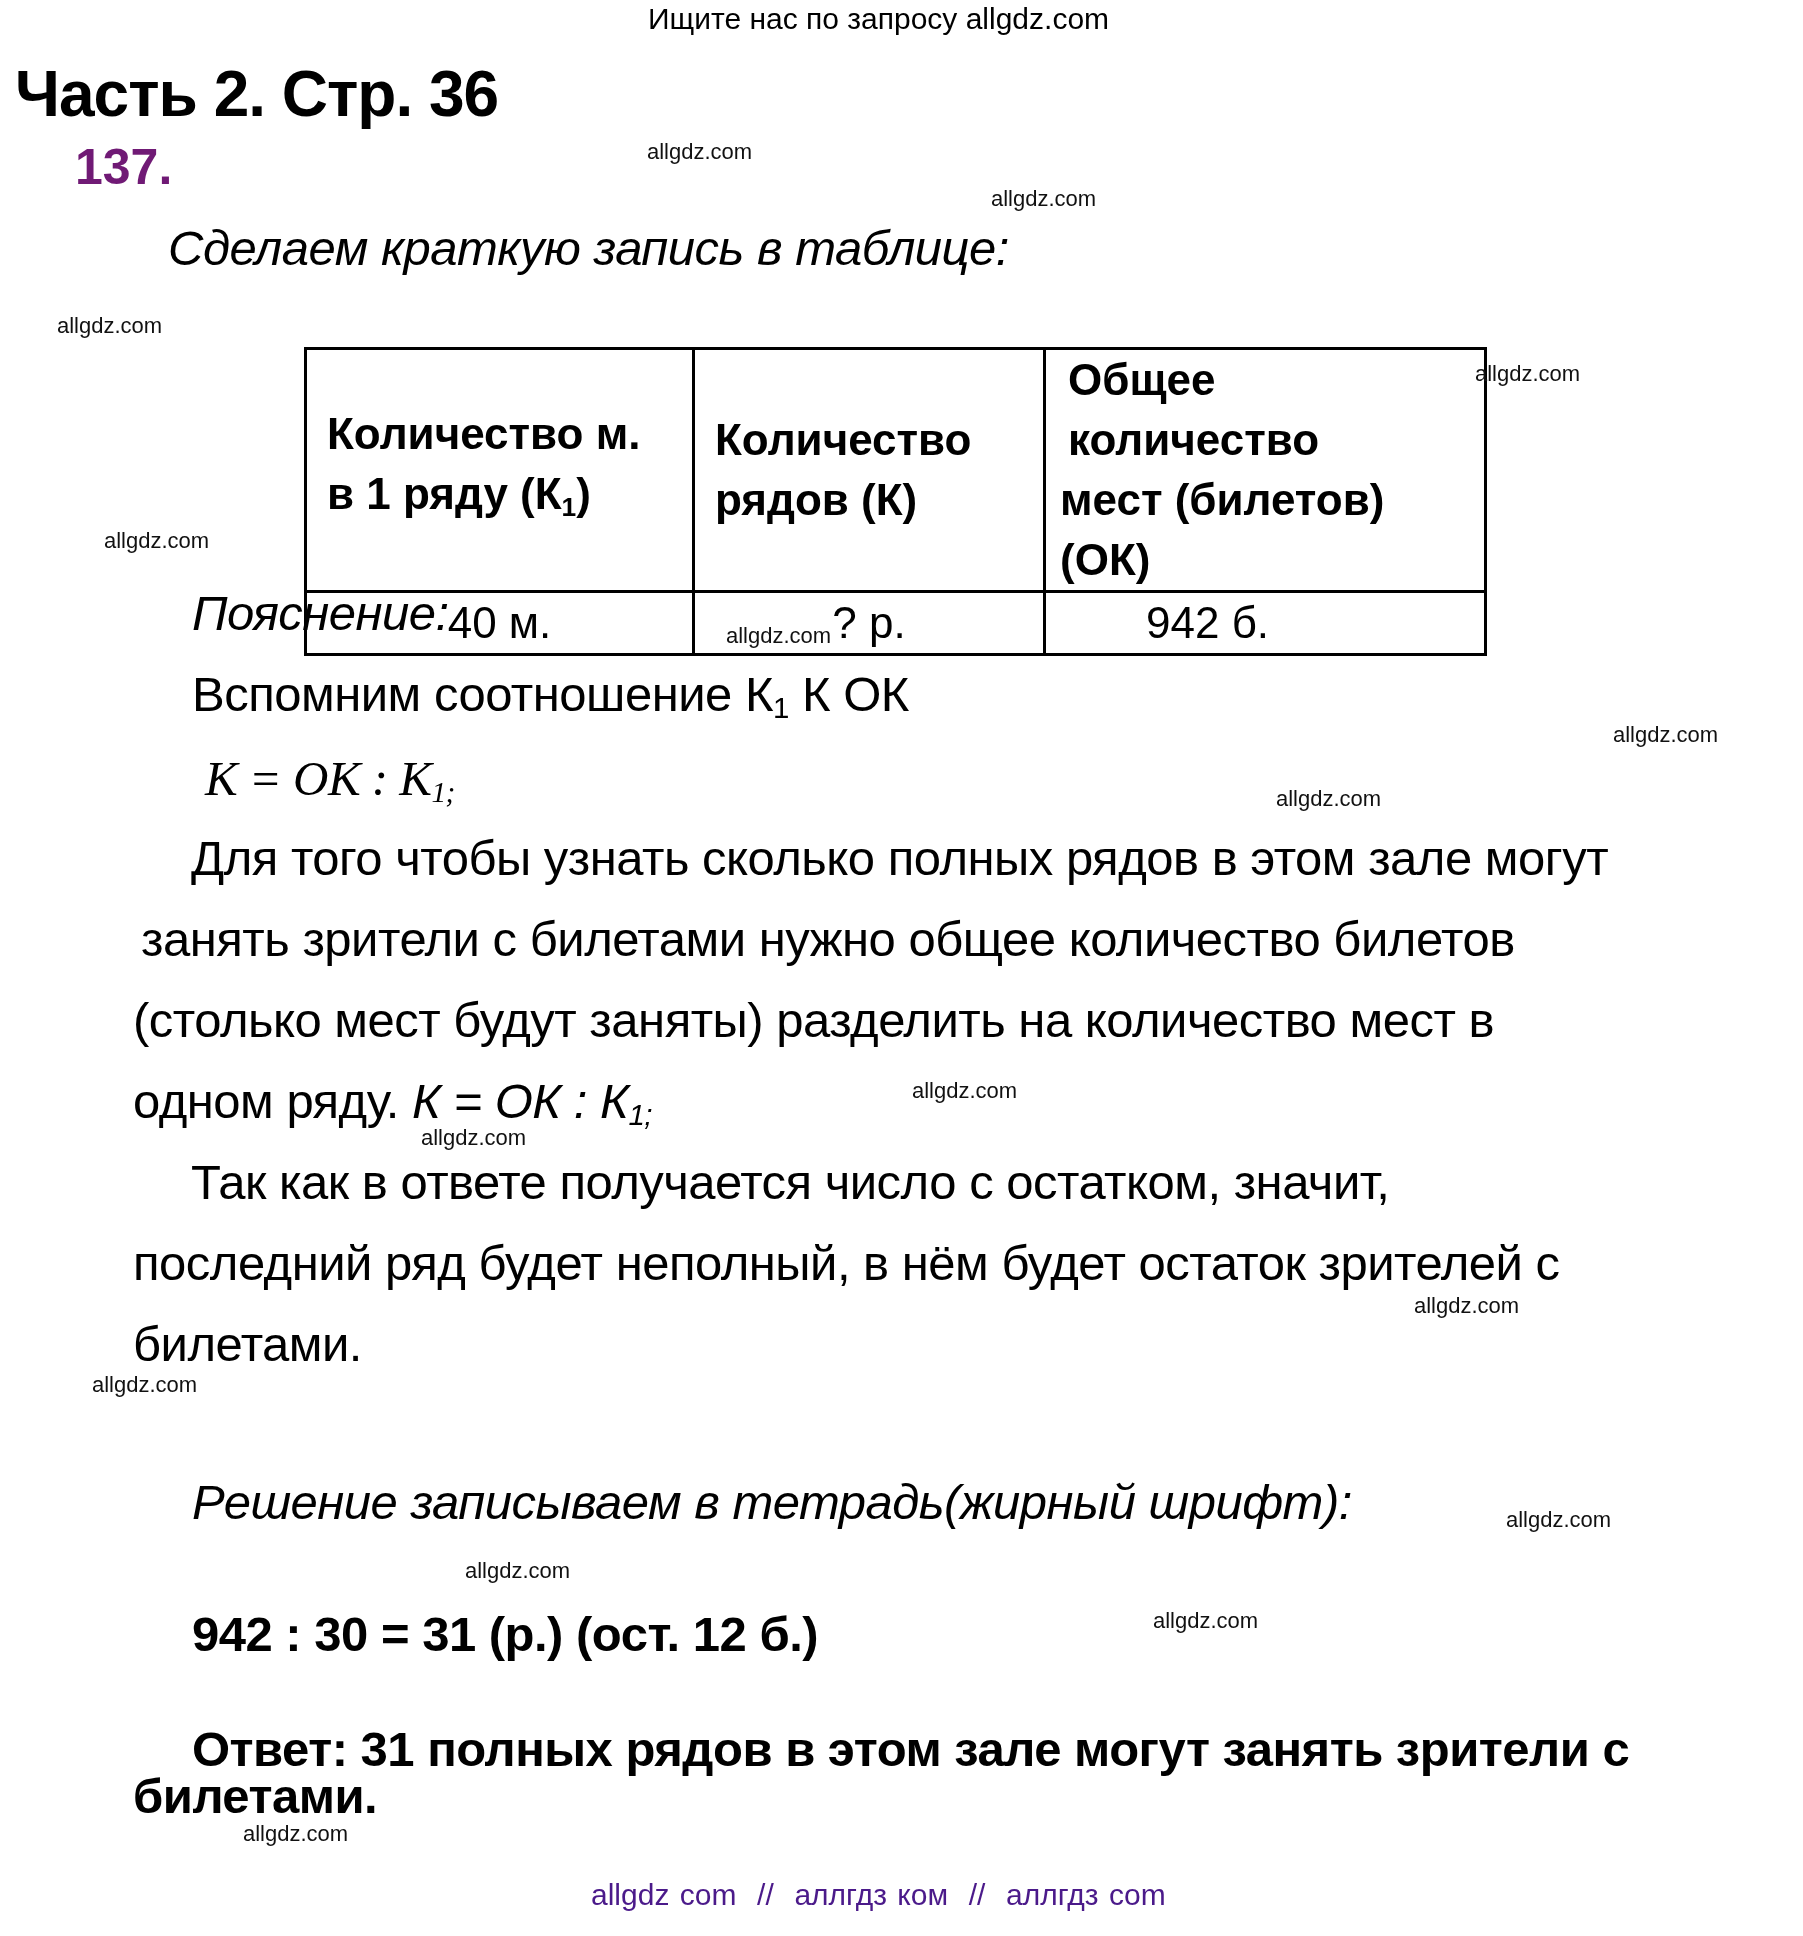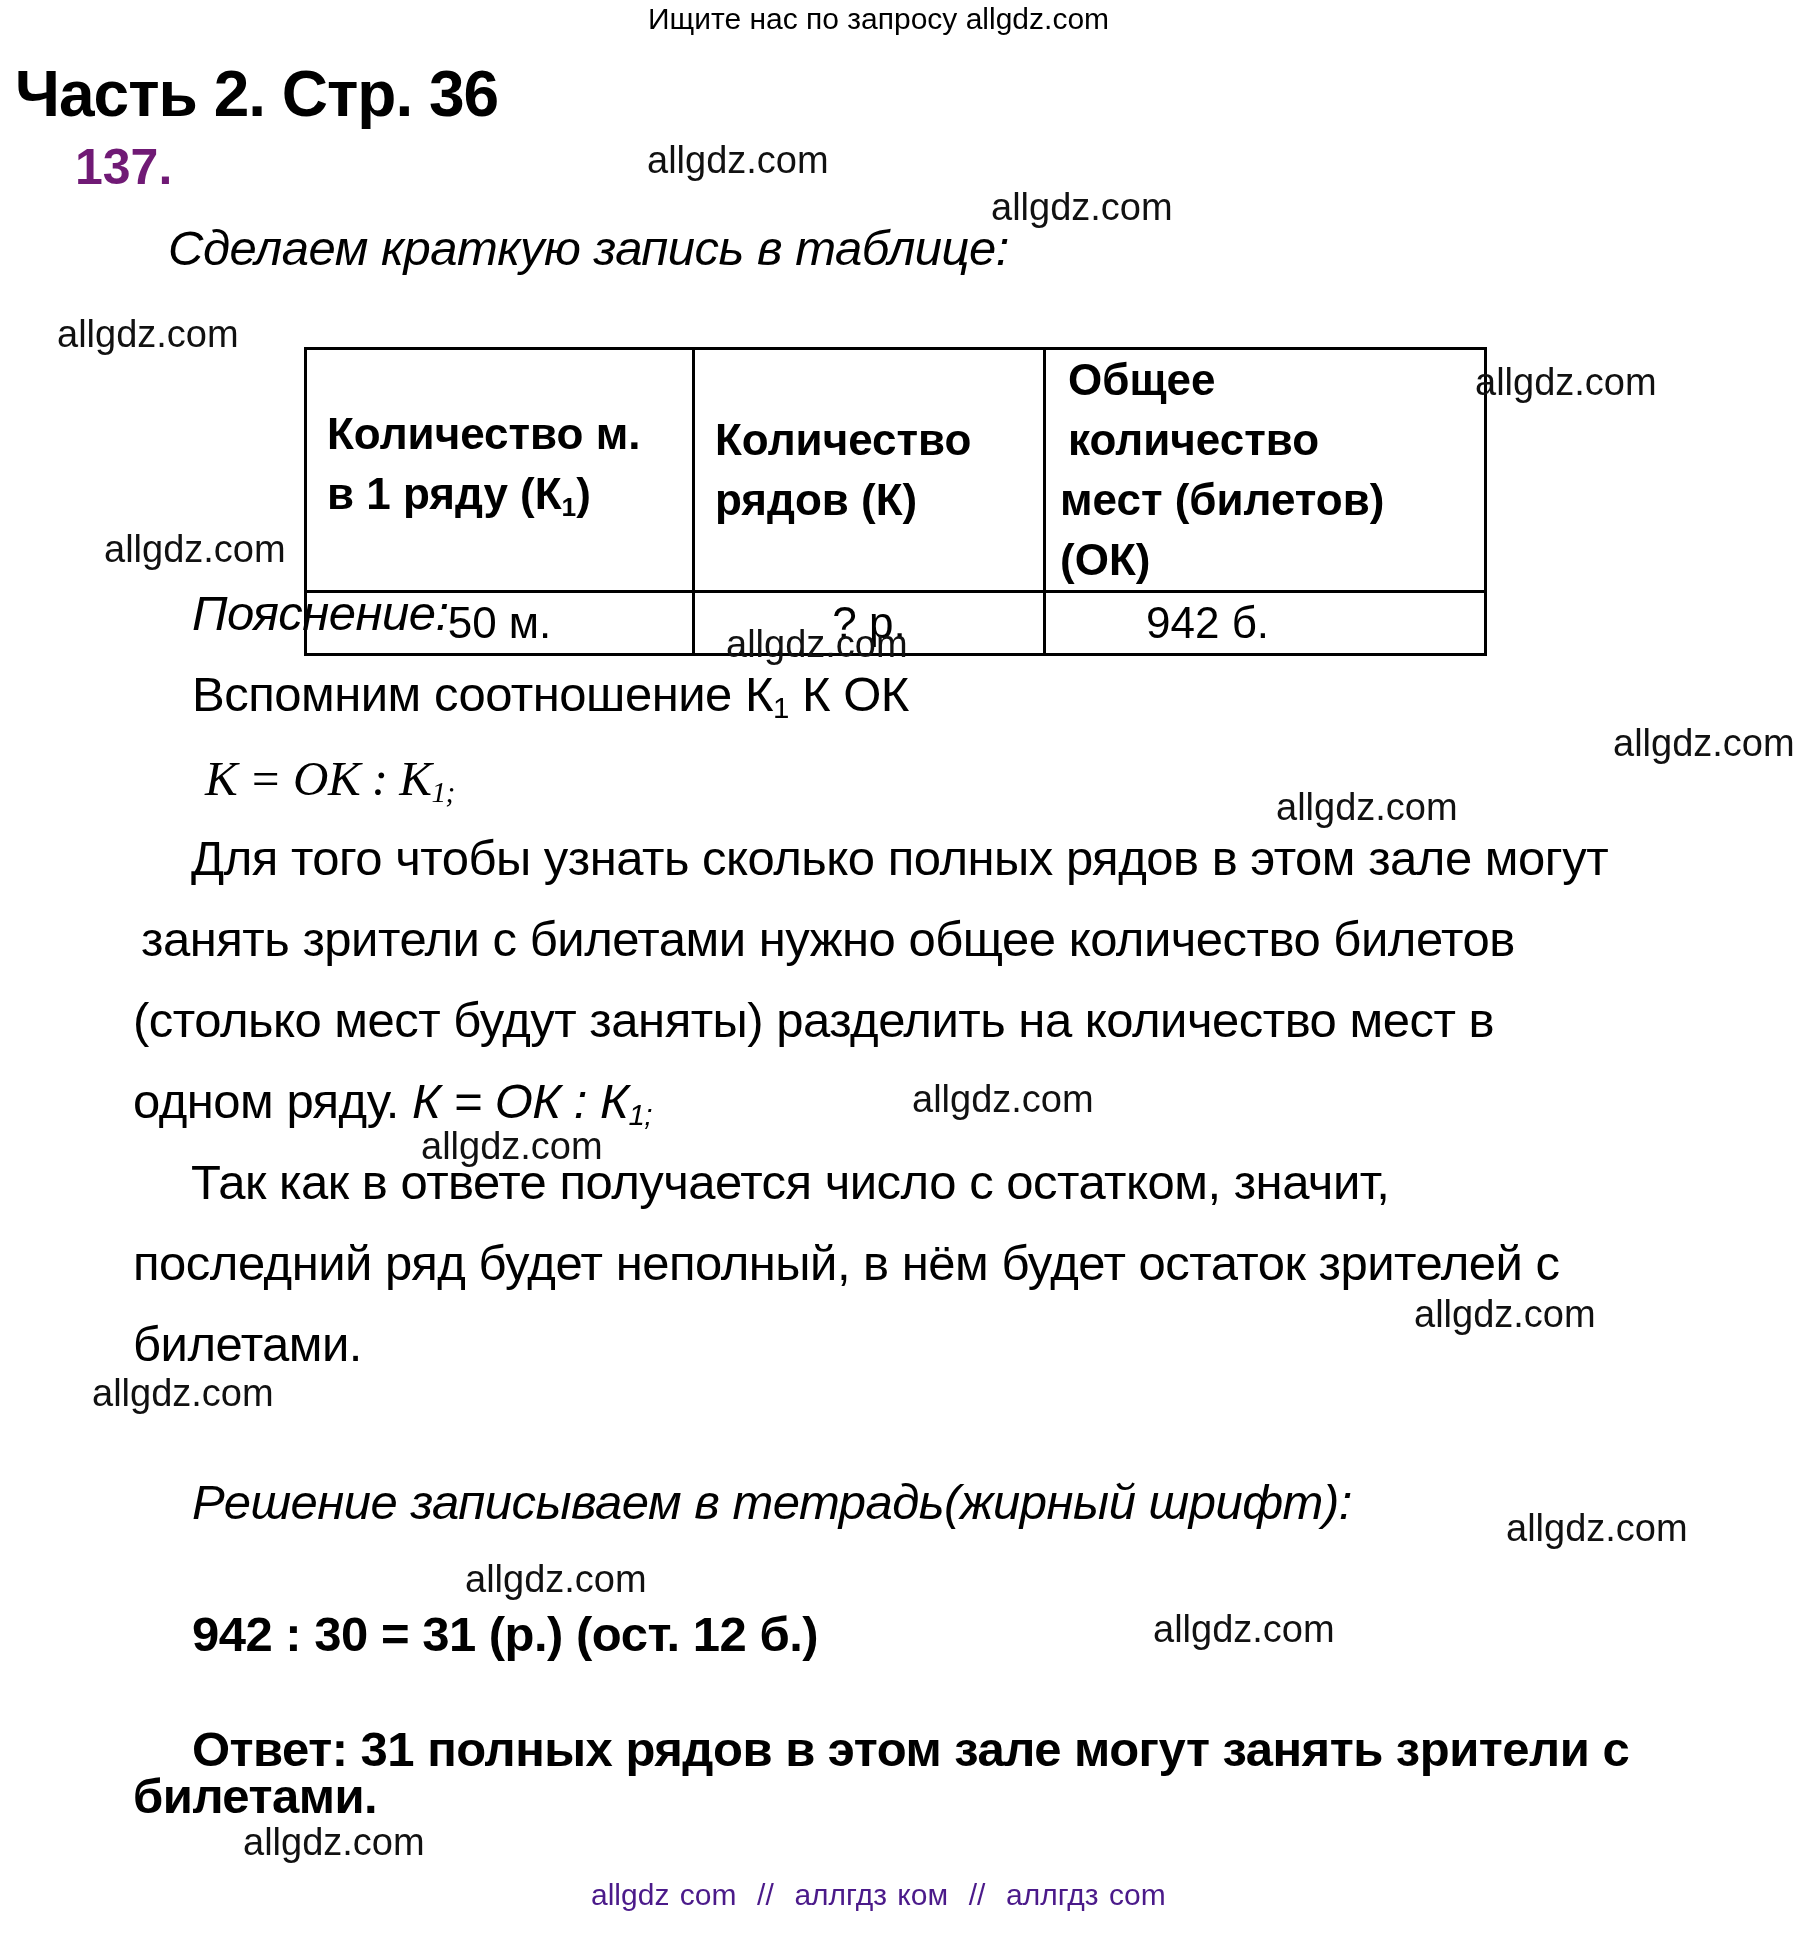--- a/index.html
+++ b/index.html
@@ -2,21 +2,21 @@
 <html><head>
 <meta charset="utf-8">
 <style>
   html, body { margin: 0; padding: 0; }
   body {
     width: 1803px; height: 1936px; position: relative; overflow: hidden;
     background: #ffffff; color: #000;
     font-family: "Liberation Sans", "DejaVu Sans", sans-serif;
   }
   .abs { position: absolute; white-space: nowrap; }
-  .wm { font-family: "Liberation Sans", sans-serif; font-size: 38px; color: #111; line-height: 1; }
+  .wm { font-family: "Liberation Sans", sans-serif; font-size: 22px; color: #111; line-height: 1; }
   .top-banner { font-size: 30px; color: #000000; line-height: 1; }
   .footer { font-size: 30px; color: #4b1a8a; line-height: 1; word-spacing: 2px; }
   .part-title { font-weight: bold; font-size: 64px; line-height: 1; letter-spacing: -1px; }
   .task-num { font-weight: bold; font-size: 50px; color: #701a75; line-height: 1; }
   .italic { font-style: italic; }
   .body-text { font-size: 49px; line-height: 1; letter-spacing: -0.5px; }
   .bold { font-weight: bold; }
   sub { font-size: 60%; vertical-align: -0.25em; }
 
   table.brief {
@@ -55,21 +55,21 @@
     <td>
       <div>Количество</div>
       <div>рядов (К)</div>
     </td>
     <td style="padding:0 6px 0 14px;">
       <div style="padding-left:8px;">Общее количество</div>
       <div>мест (билетов) (ОК)</div>
     </td>
   </tr>
   <tr class="vals">
-    <td>50 м.</td>
+    <td>40 м.</td>
     <td>? р.</td>
     <td style="text-align:left; padding-left:100px;">942 б.</td>
   </tr>
 </tbody>
   </table>
 
 <div class="abs body-text italic" style="left:192px; top:589px;">Пояснение:</div>
 <div class="abs body-text" style="left:192px; top:670px;"><span>Вспомним соотношение К</span><sub>1</sub><span> К ОК</span></div>
 <div class="abs body-text italic" style="left:205px; top:754px;font-family:Liberation Serif, serif;"><span>К = ОК : К</span><sub>1;</sub></div>
 

